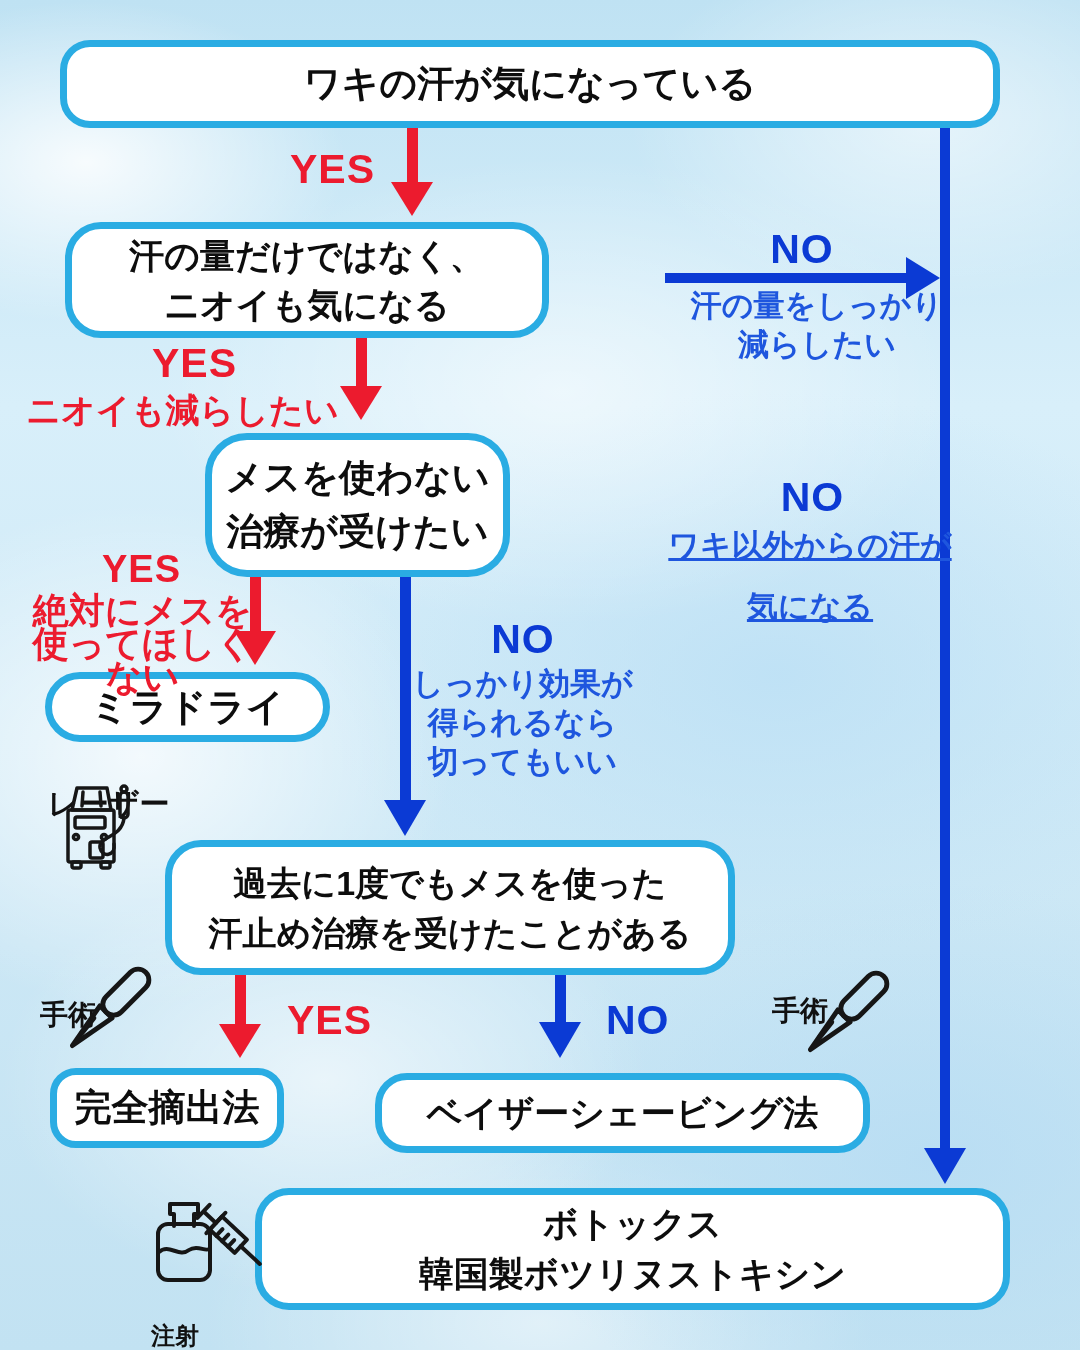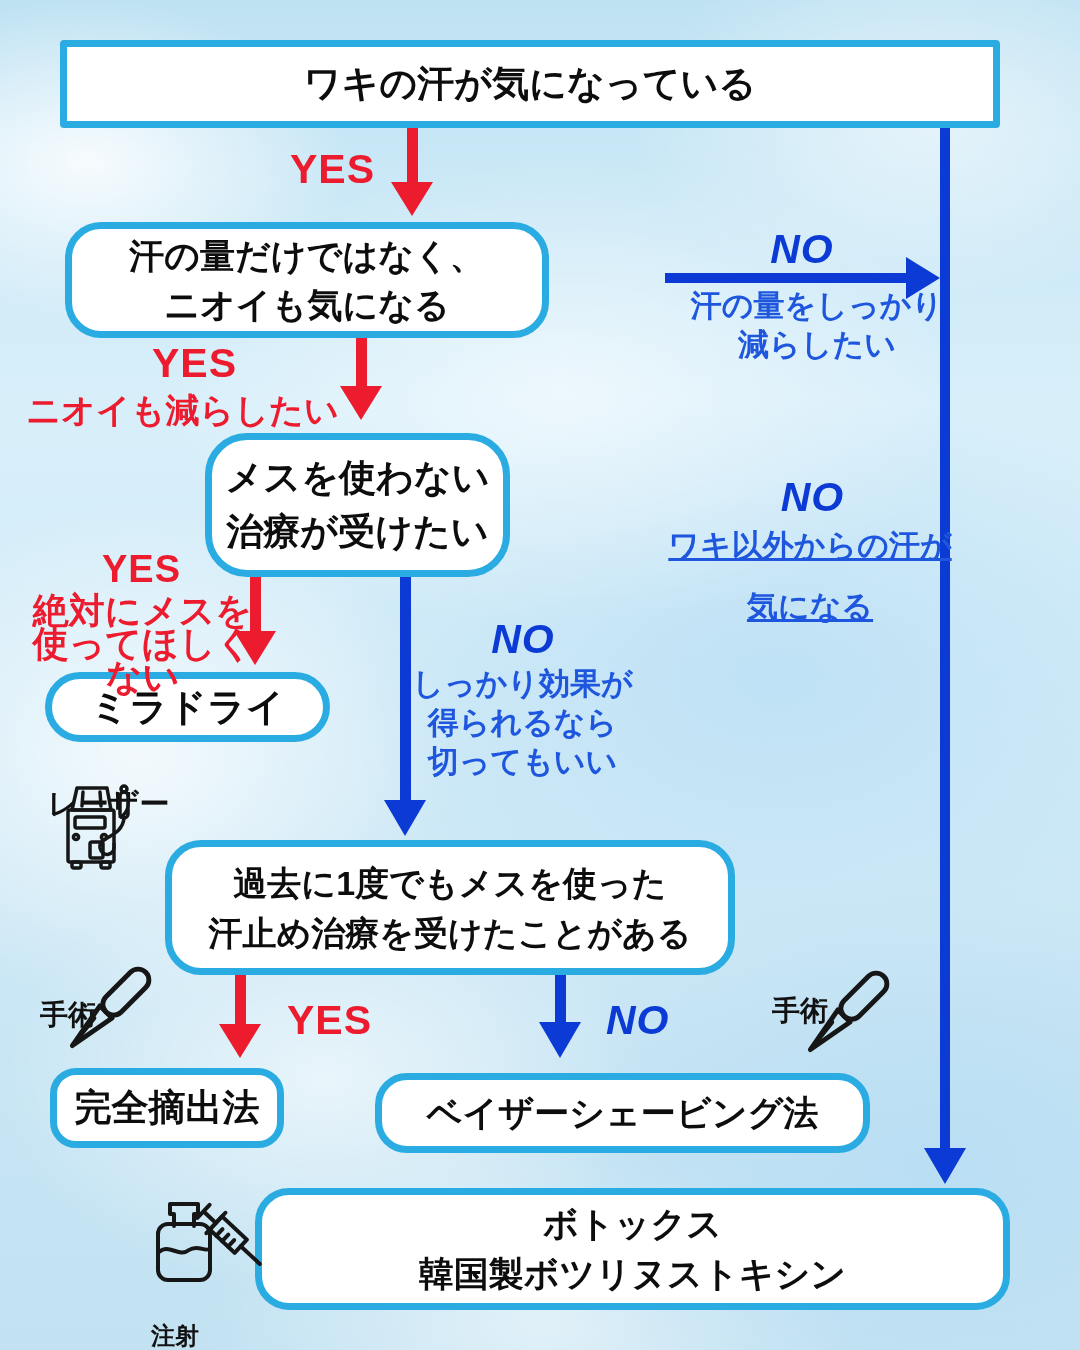--- a/index.html
+++ b/index.html
@@ -27,21 +27,21 @@
   .node span{display:block;}
   .shaft{position:absolute;}
   .red{background:#ec1b2e;}
   .blue{background:#0b3ad4;}
   .head{position:absolute; width:0; height:0;}
   .head-down-red{border-left:21px solid transparent; border-right:21px solid transparent; border-top:34px solid #ec1b2e;}
   .head-down-blue{border-left:21px solid transparent; border-right:21px solid transparent; border-top:36px solid #0b3ad4;}
   .head-right-blue{border-top:21px solid transparent; border-bottom:21px solid transparent; border-left:34px solid #0b3ad4;}
   .lbl{position:absolute; font-weight:800; white-space:nowrap;}
   .lbl-yes{color:#ec1b2e; font-size:41px; letter-spacing:1px;}
-  .lbl-no{color:#0b3ad4; font-size:41px; letter-spacing:1px; text-align:center;font-style:italic;}
+  .lbl-no{color:#0b3ad4; font-size:41px; letter-spacing:1px; text-align:center;}
   .note{position:absolute; font-weight:800; text-align:center;}
   .note-red{color:#ec1b2e;}
   .note-blue{color:#1e56de;}
   .cat{position:absolute; font-weight:800; color:#111; white-space:nowrap;margin-top:40px;}
   .icon{position:absolute;}
   .icon svg{display:block;}
 </style>
 </head>
 <body>
 
@@ -64,21 +64,21 @@
 
   <div class="shaft blue" style="left:400px;top:577px;width:11px;height:228px;"></div>
   <div class="head head-down-blue" style="left:384px;top:800px;"></div>
 
   <div class="shaft red" style="left:235px;top:975px;width:11px;height:53px;"></div>
   <div class="head head-down-red" style="left:219px;top:1024px;"></div>
 
   <div class="shaft blue" style="left:555px;top:975px;width:11px;height:53px;"></div>
   <div class="head head-down-blue" style="left:539px;top:1022px;"></div>
 
-  <div class="node" style="left:60px;top:40px;width:940px;height:88px;border-radius:4px;font-size:37px;">
+  <div class="node" style="left:60px;top:40px;width:940px;height:88px;border-radius:30px;font-size:37px;">
     <span>ワキの汗が気になっている</span>
   </div>
 
   <div class="node" style="left:65px;top:222px;width:484px;height:116px;border-radius:36px;font-size:35px;line-height:49px;">
     <span>汗の量だけではなく、</span>
     <span>ニオイも気になる</span>
   </div>
 
   <div class="node" style="left:205px;top:433px;width:305px;height:144px;border-radius:42px;font-size:37px;line-height:54px;">
     <span>メスを使わない</span>

